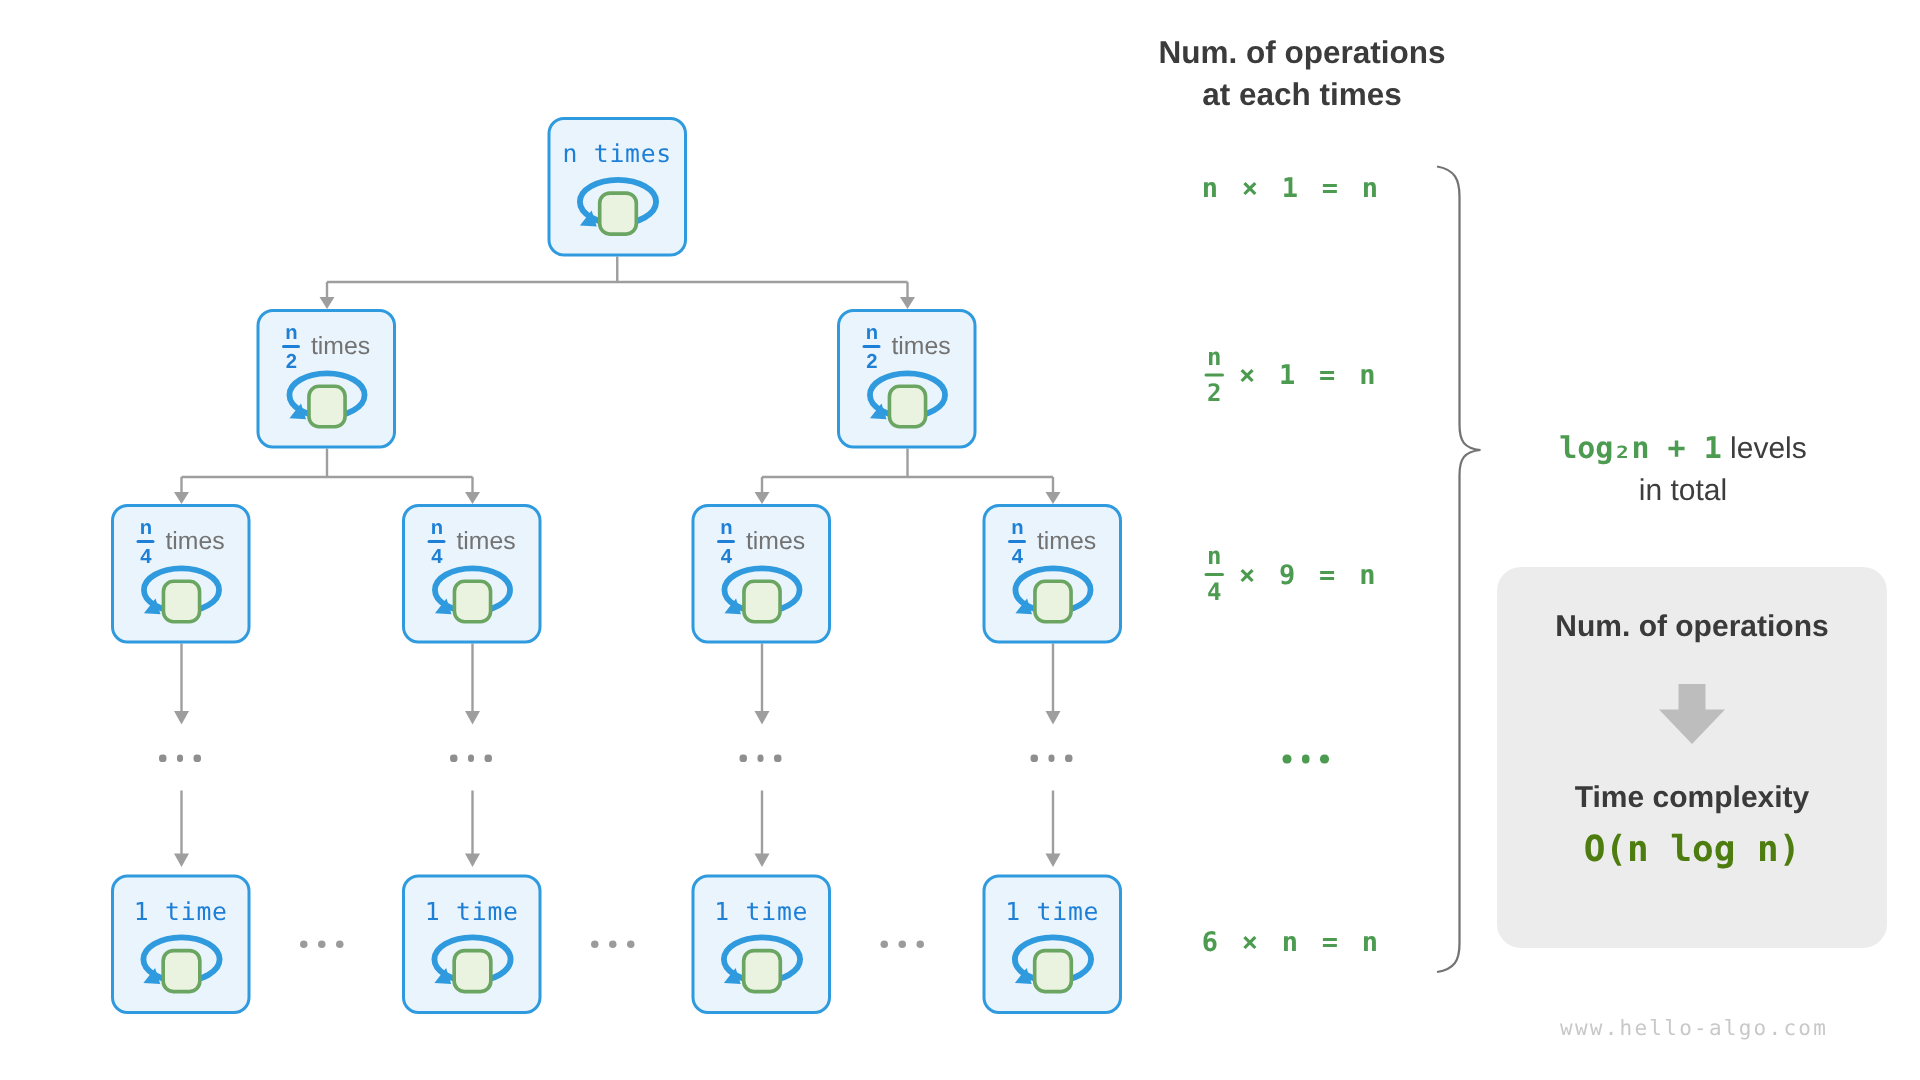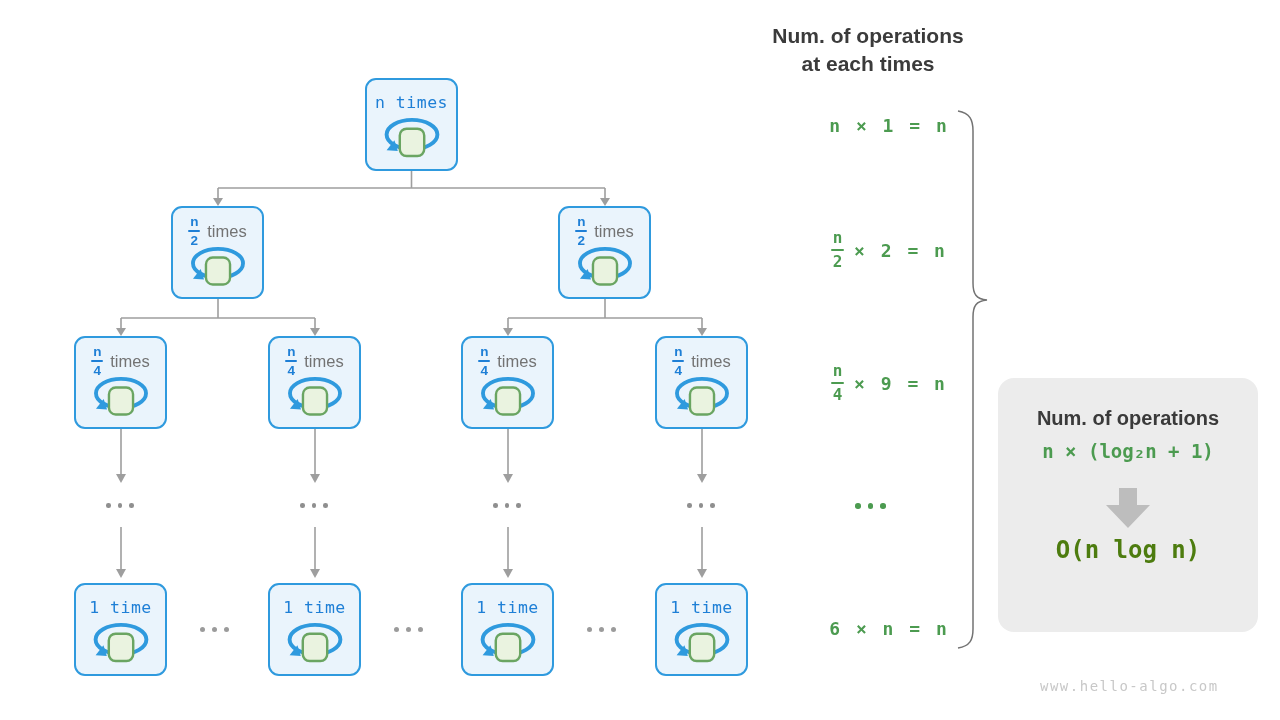--- a/index.html
+++ b/index.html
@@ -37,21 +37,21 @@
   .dots i{width:4.5px;height:4.5px;border-radius:50%;background:#8f8f8f;display:block;}
   .dots.row-gap i{width:5px;height:5px;background:#9b9b9b;}
   .dots.green i{width:5.5px;height:5.5px;background:#4c9b50;}
 
   
   .col-header{
     position:absolute;left:748px;top:22px;width:240px;text-align:center;
     font-size:21px;font-weight:bold;color:#3b3b3b;line-height:28px;
   }
   .formula-row{
-    position:absolute;left:788px;width:200px;display:flex;align-items:center;justify-content:center;gap:4px;
+    position:absolute;left:760px;width:200px;display:flex;align-items:center;justify-content:center;gap:4px;
     font-family:"DejaVu Sans Mono","Liberation Mono",monospace;
     font-weight:bold;font-size:18px;color:#4c9b50;word-spacing:5px;
   }
   .ffrac{display:inline-flex;flex-direction:column;align-items:center;line-height:1;gap:3px;
     font-size:16px;margin-right:6px;}
   .ffrac .bar{width:13px;height:2.2px;background:#4c9b50;border-radius:1px;}
 
   
   .levels-label{
     position:absolute;left:1002px;top:284px;width:240px;text-align:center;
@@ -304,21 +304,21 @@
   <div class="formula-row" style="top:112px;height:26px;">
     <span>n × 1 = n</span>
   </div>
 
   <div class="formula-row" style="top:228px;height:44px;">
     <span class="ffrac">
       <span>n</span>
         <span class="bar"></span>
         <span>2</span>
     </span>
-    <span>× 2 = n</span>
+    <span>× 1 = n</span>
   </div>
 
   <div class="formula-row" style="top:361px;height:44px;">
     <span class="ffrac">
       <span>n</span>
         <span class="bar"></span>
         <span>4</span>
     </span>
     <span>× 9 = n</span>
   </div>
@@ -326,25 +326,32 @@
   <div class="dots green" style="left:855px;top:503px;">
       <i></i>
       <i></i>
       <i></i>
     </div>
 
   <div class="formula-row" style="top:615px;height:26px;">
     <span>6 × n = n</span>
   </div>
 
+  <div class="levels-label">
+    <div>
+      <span class="green">log₂n + 1</span>
+      <span>levels</span>
+    </div>
+    <div>in total</div>
+  </div>
 
   <div class="panel">
     <div class="panel-title">Num. of operations</div>
-    <div class="panel-formula">n × (log₂n + 1)</div>
     <svg class="block-arrow" width="44" height="40" viewBox="0 0 44 40">
       <path fill="#bdbdbd" d="M13,0 h18 v17 h13 L22,40 0,17 h13 Z"></path>
     </svg>
+    <div class="panel-title second">Time complexity</div>
     <div class="panel-formula blue">O(n log n)</div>
   </div>
 
   <div class="watermark">www.hello-algo.com</div>
 
 </div>
 
 </body></html>

